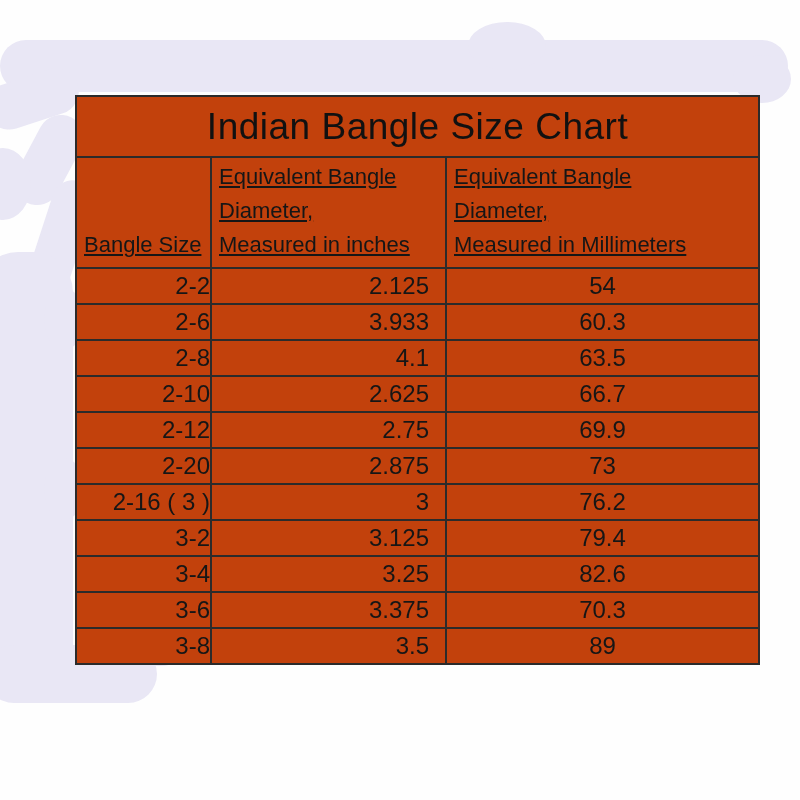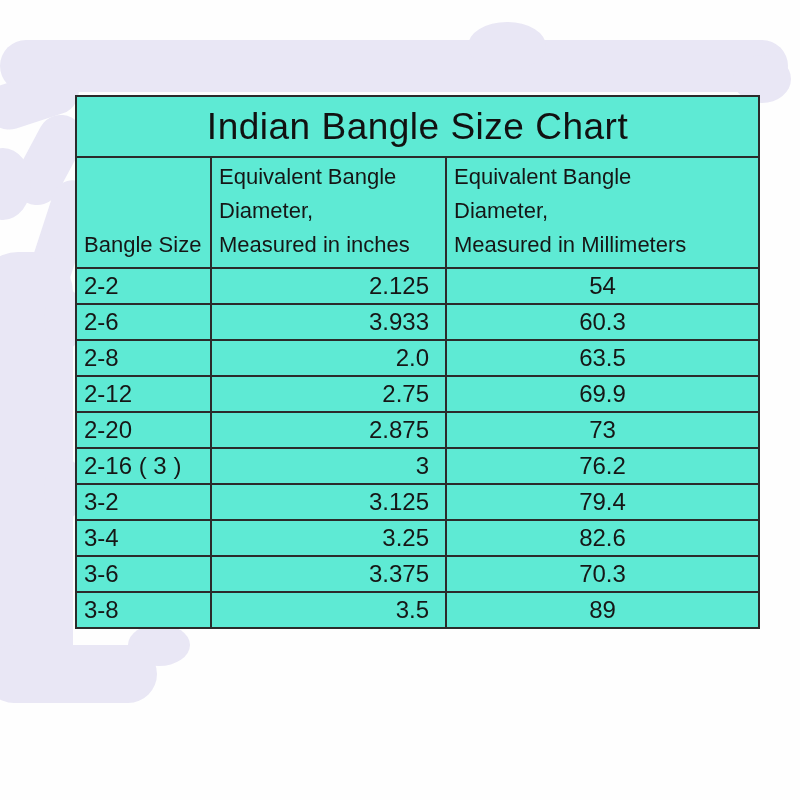--- a/index.html
+++ b/index.html
@@ -35,21 +35,21 @@
     left: 75px; top: 95px;
     width: 683px;
     border-collapse: collapse;
     table-layout: fixed;
     background: #ffffff;
     color: #161616;
   }
   .size-chart td, .size-chart th {
     border: 2px solid #2b2b2b;
     padding: 0;
-    background: #5eead4;
+    background: #c2410c;
   }
   .col1 { width: 135px; }
   .col2 { width: 235px; }
   .col3 { width: 313px; }
 
   .title-cell {
     height: 59px;
     text-align: center;
     vertical-align: middle;
     font-size: 37px;
@@ -59,28 +59,28 @@
   }
   .header-row th {
     height: 101px;
     vertical-align: bottom;
     text-align: left;
     font-weight: 400;
     font-size: 22px;
     padding: 2px 2px 5px 7px;
     line-height: 34px;
   }
-  .header-row .hline { display: block; }
+  .header-row .hline { display: block; text-decoration: underline; }
 
   .data-row td {
     height: 34px;
     font-size: 24px;
     vertical-align: middle;
   }
-  td.c-size { text-align: left;  padding-left: 7px; }
+  td.c-size { text-align: right;  padding-left: 7px; }
   td.c-in   { text-align: right; padding-right: 16px; }
   td.c-mm   { text-align: center; }
 </style>
 </head>
 <body>
 
 <div class="stage">
 
   <div class="blob b-topband"></div>
   <div class="blob b-topbump"></div>
@@ -127,22 +127,27 @@
         <td class="c-in">2.125</td>
         <td class="c-mm">54</td>
       </tr>
       <tr class="data-row">
         <td class="c-size">2-6</td>
         <td class="c-in">3.933</td>
         <td class="c-mm">60.3</td>
       </tr>
       <tr class="data-row">
         <td class="c-size">2-8</td>
-        <td class="c-in">2.0</td>
+        <td class="c-in">4.1</td>
         <td class="c-mm">63.5</td>
+      </tr>
+      <tr class="data-row">
+        <td class="c-size">2-10</td>
+        <td class="c-in">2.625</td>
+        <td class="c-mm">66.7</td>
       </tr>
       <tr class="data-row">
         <td class="c-size">2-12</td>
         <td class="c-in">2.75</td>
         <td class="c-mm">69.9</td>
       </tr>
       <tr class="data-row">
         <td class="c-size">2-20</td>
         <td class="c-in">2.875</td>
         <td class="c-mm">73</td>

